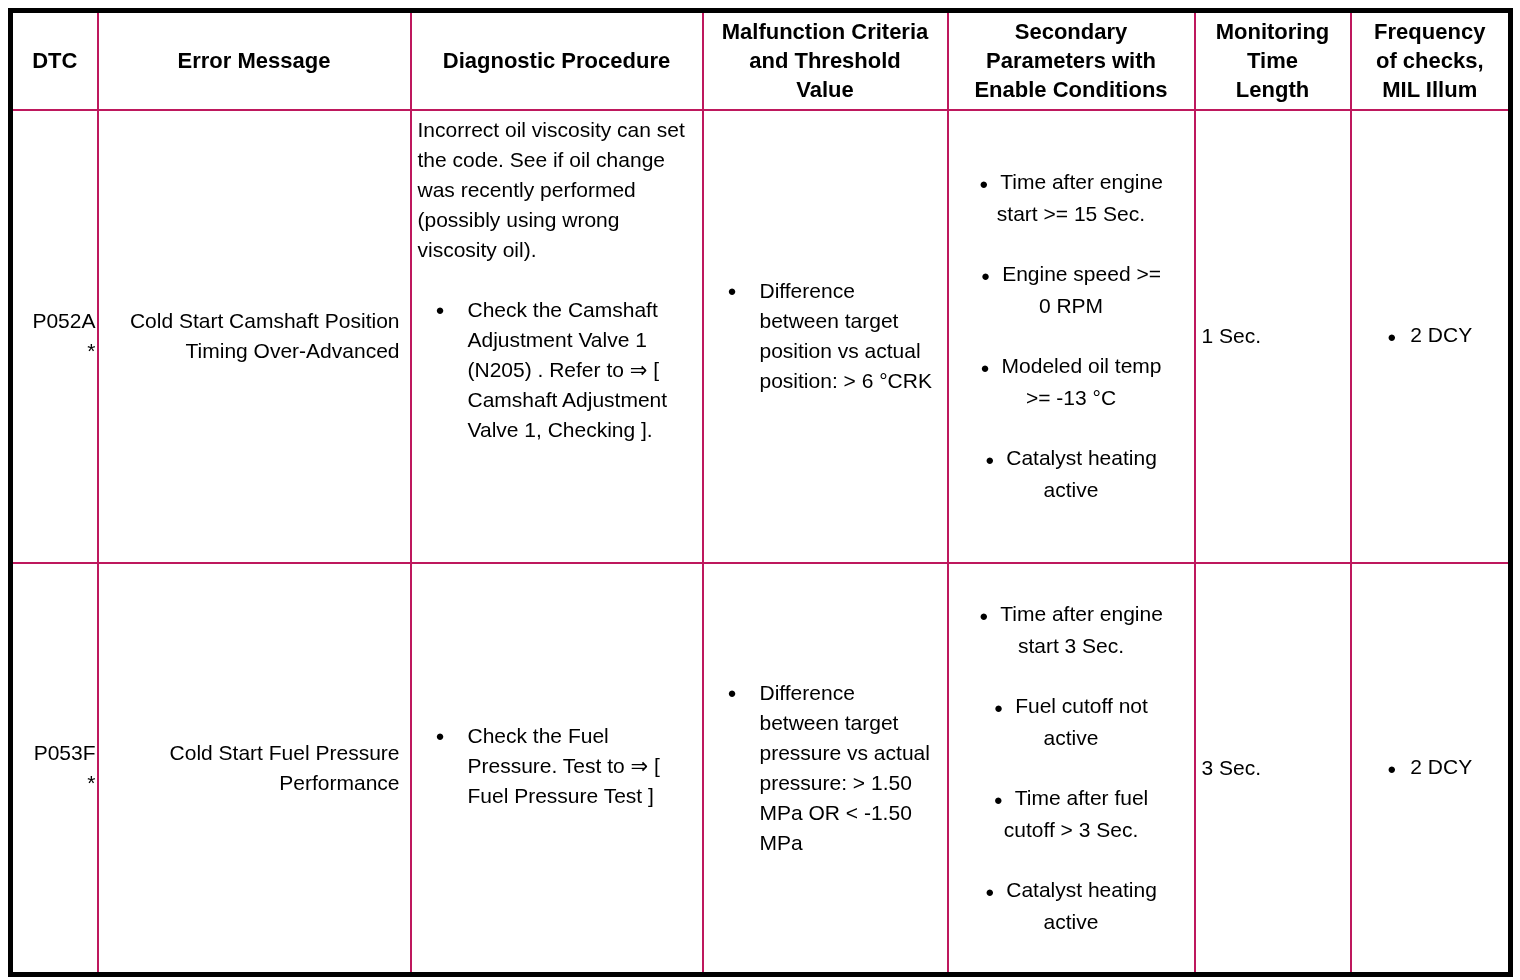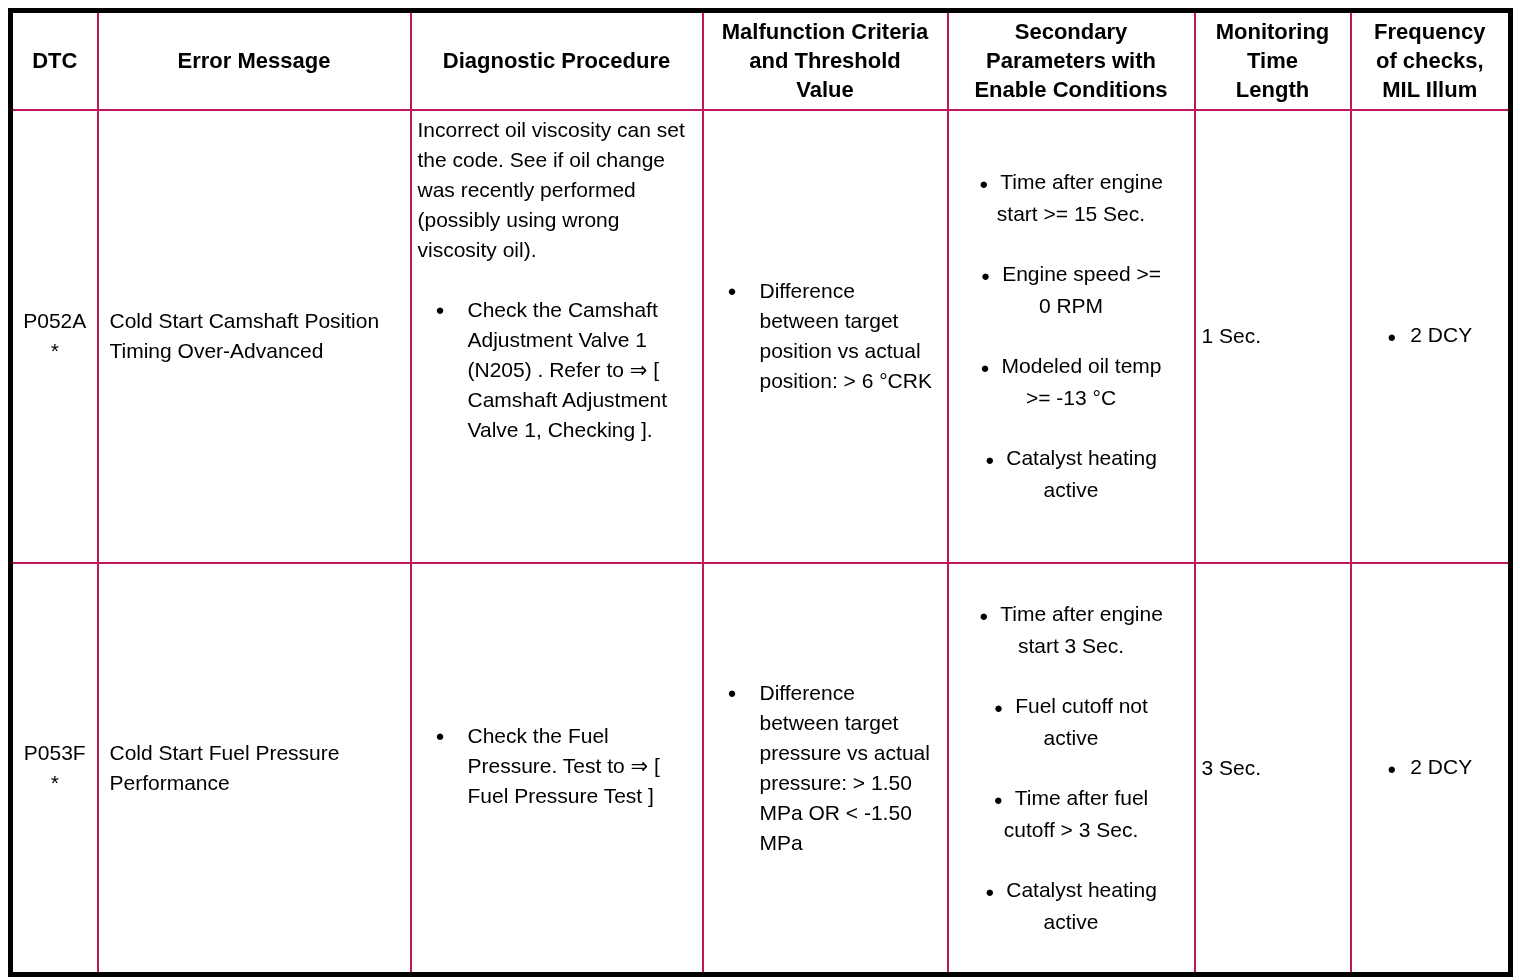--- a/index.html
+++ b/index.html
@@ -31,22 +31,22 @@
   td {
     font-size: 21px;
     line-height: 30px;
     vertical-align: middle;
   }
 
   tr.header-row { height: 99px; }
   tr.row-1 { height: 453px; }
   tr.row-2 { height: 412px; }
 
-  td.cell-dtc { text-align: center; }
-  td.cell-error { padding: 4px 10px 4px 11px; text-align: left; }
+  td.cell-dtc { text-align: right; }
+  td.cell-error { padding: 4px 10px 4px 11px; text-align: right; }
 
   td.cell-diag { padding: 4px 4px 8px 6px; }
   td.cell-diag.v-top { vertical-align: top; }
   .intro { margin: 0 0 30px 0; }
 
   ul.blist { list-style: none; margin: 0; padding: 0; }
   ul.blist li { display: flex; align-items: flex-start; margin: 0 0 30px 0; }
   ul.blist li:last-child { margin-bottom: 0; }
   td.cell-diag ul.blist li { padding-left: 18px; }
 

